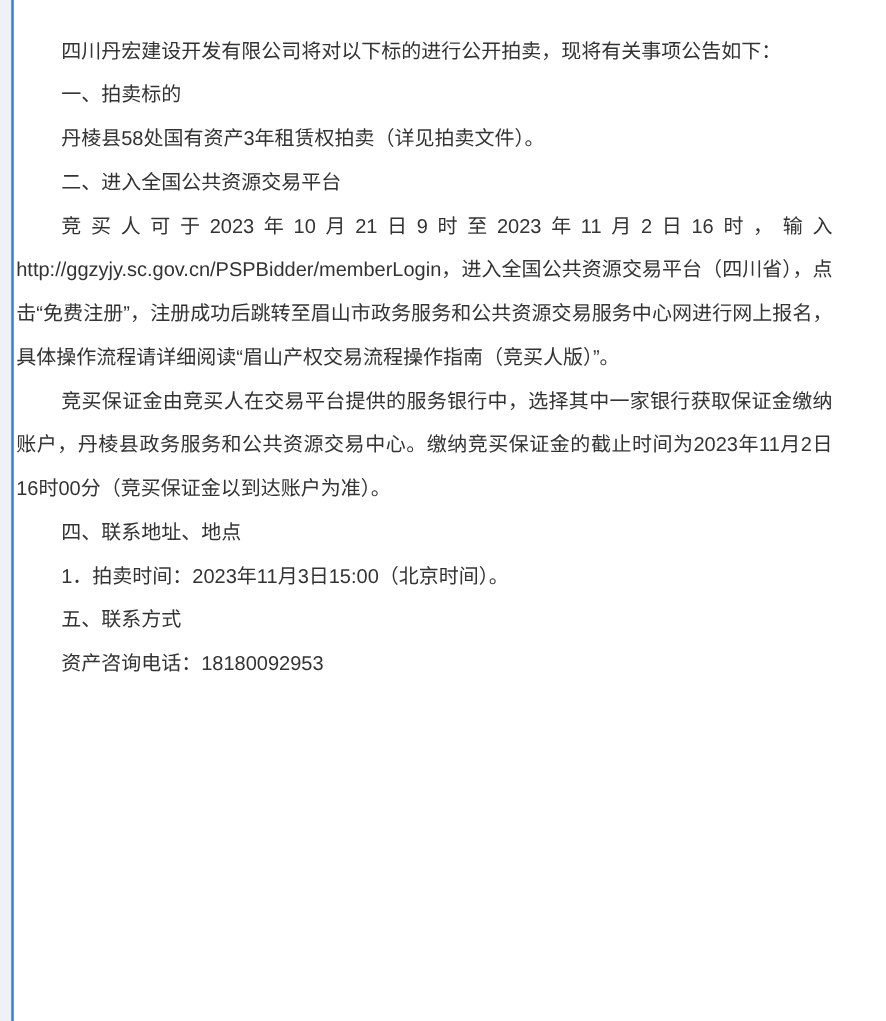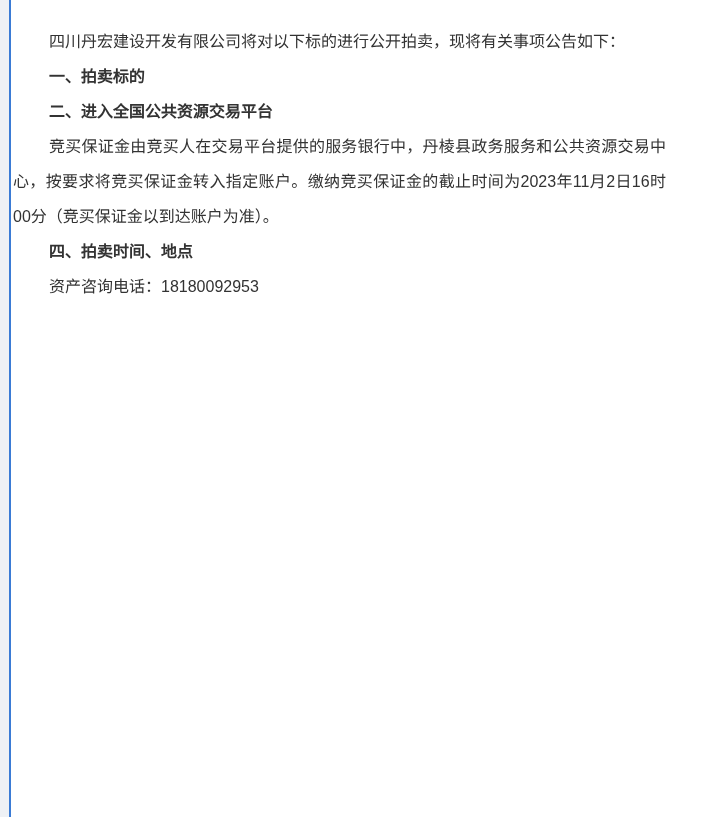--- a/index.html
+++ b/index.html
@@ -52,40 +52,44 @@
   .content h3 {
     margin: 0;
     font-size: 16px;
     line-height: 35px;
     text-indent: 36px;
     overflow-wrap: break-word;
     word-wrap: break-word;
   }
 
   .content h3 {
-    font-weight: bold;
+    font-weight: normal;
     text-align: left;
   }
 </style>
 </head>
 <body>
 
 <div class="page">
 
   <div class="left-strip"></div>
   <div class="accent-line"></div>
 
   <div class="content">
 
     <p>四川丹宏建设开发有限公司将对以下标的进行公开拍卖，现将有关事项公告如下：</p>
 
     <h3>一、拍卖标的</h3>
+    <p>丹棱县58处国有资产3年租赁权拍卖（详见拍卖文件）。</p>
 
     <h3>二、进入全国公共资源交易平台</h3>
-    <p>竞买保证金由竞买人在交易平台提供的服务银行中，丹棱县政务服务和公共资源交易中心，按要求将竞买保证金转入指定账户。缴纳竞买保证金的截止时间为2023年11月2日16时00分（竞买保证金以到达账户为准）。</p>
+    <p>竞买人可于2023年10月21日9时至2023年11月2日16时，输入http://ggzyjy.sc.gov.cn/PSPBidder/memberLogin，进入全国公共资源交易平台（四川省），点击“免费注册”，注册成功后跳转至眉山市政务服务和公共资源交易服务中心网进行网上报名，具体操作流程请详细阅读“眉山产权交易流程操作指南（竞买人版）”。</p>
+    <p>竞买保证金由竞买人在交易平台提供的服务银行中，选择其中一家银行获取保证金缴纳账户，丹棱县政务服务和公共资源交易中心。缴纳竞买保证金的截止时间为2023年11月2日16时00分（竞买保证金以到达账户为准）。</p>
 
 
-    <h3>四、拍卖时间、地点</h3>
+    <h3>四、联系地址、地点</h3>
+    <p>1．拍卖时间：2023年11月3日15:00（北京时间）。</p>
 
+    <h3>五、联系方式</h3>
     <p>资产咨询电话：18180092953</p>
 
   </div>
 </div>
 
 </body></html>

